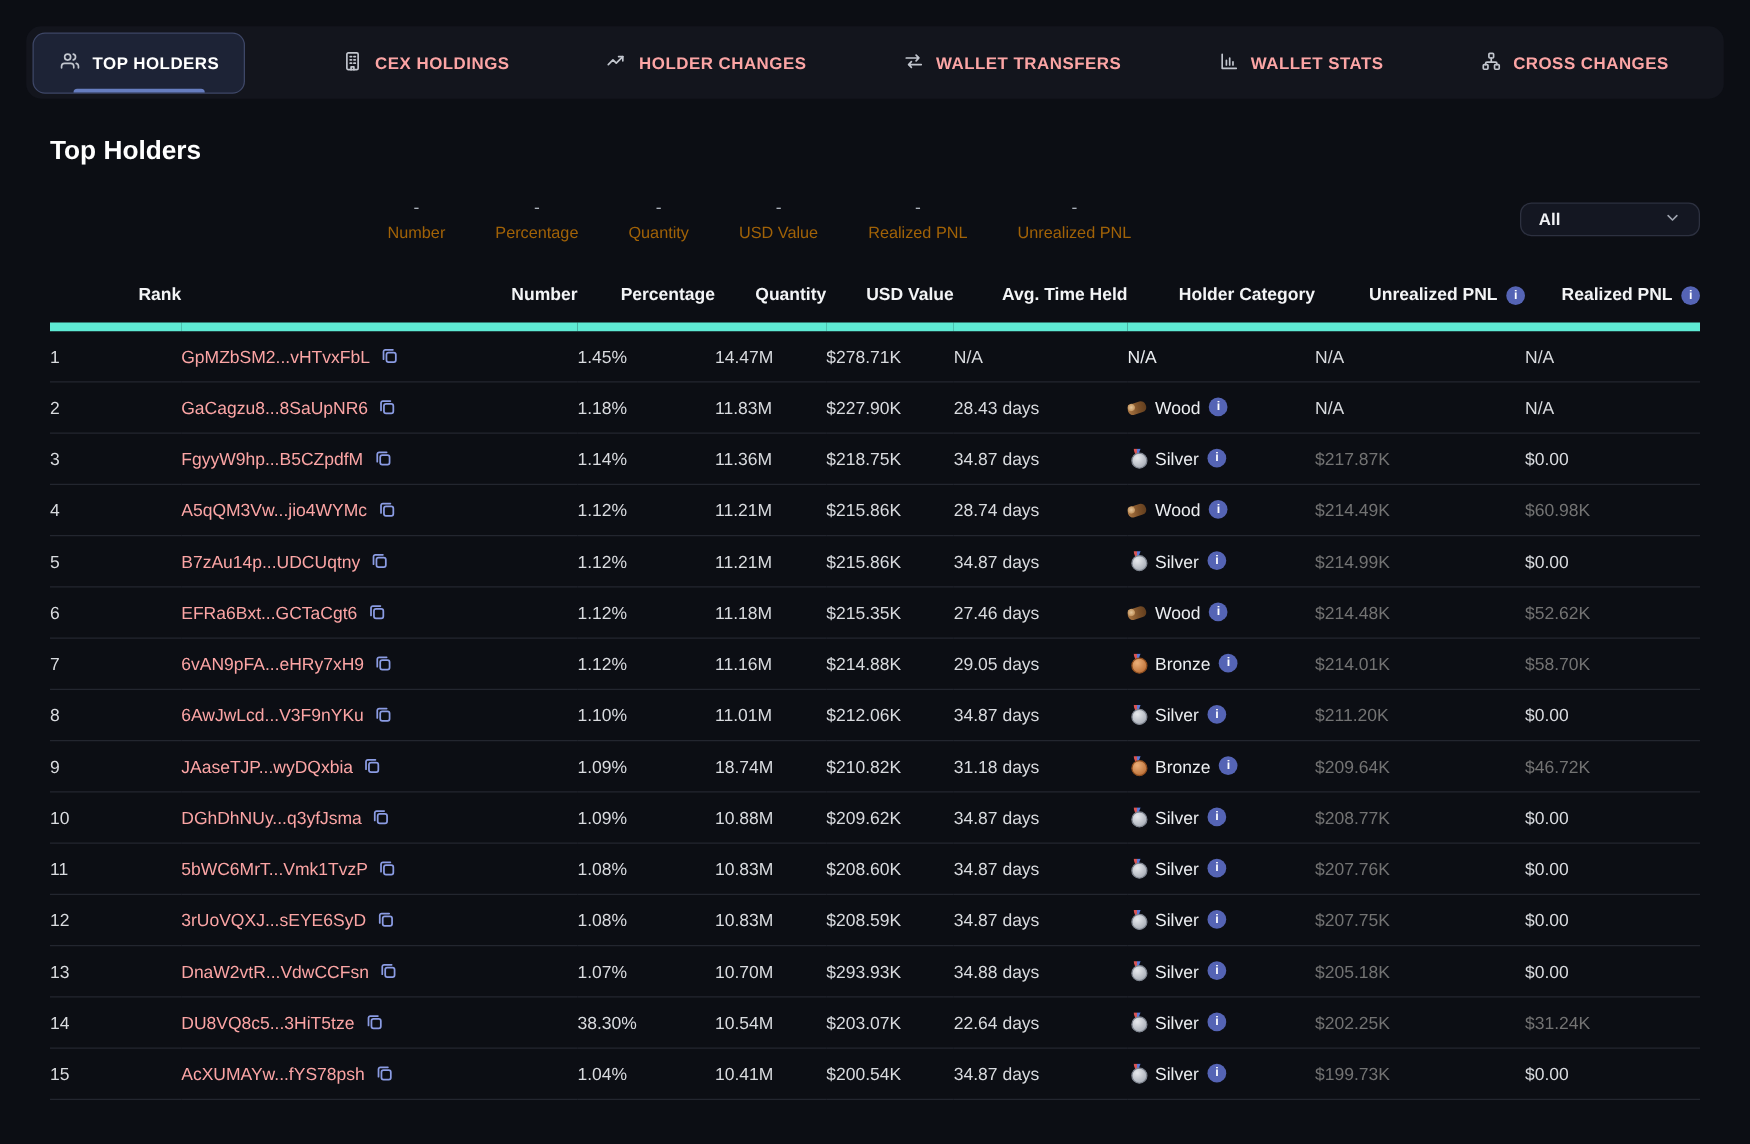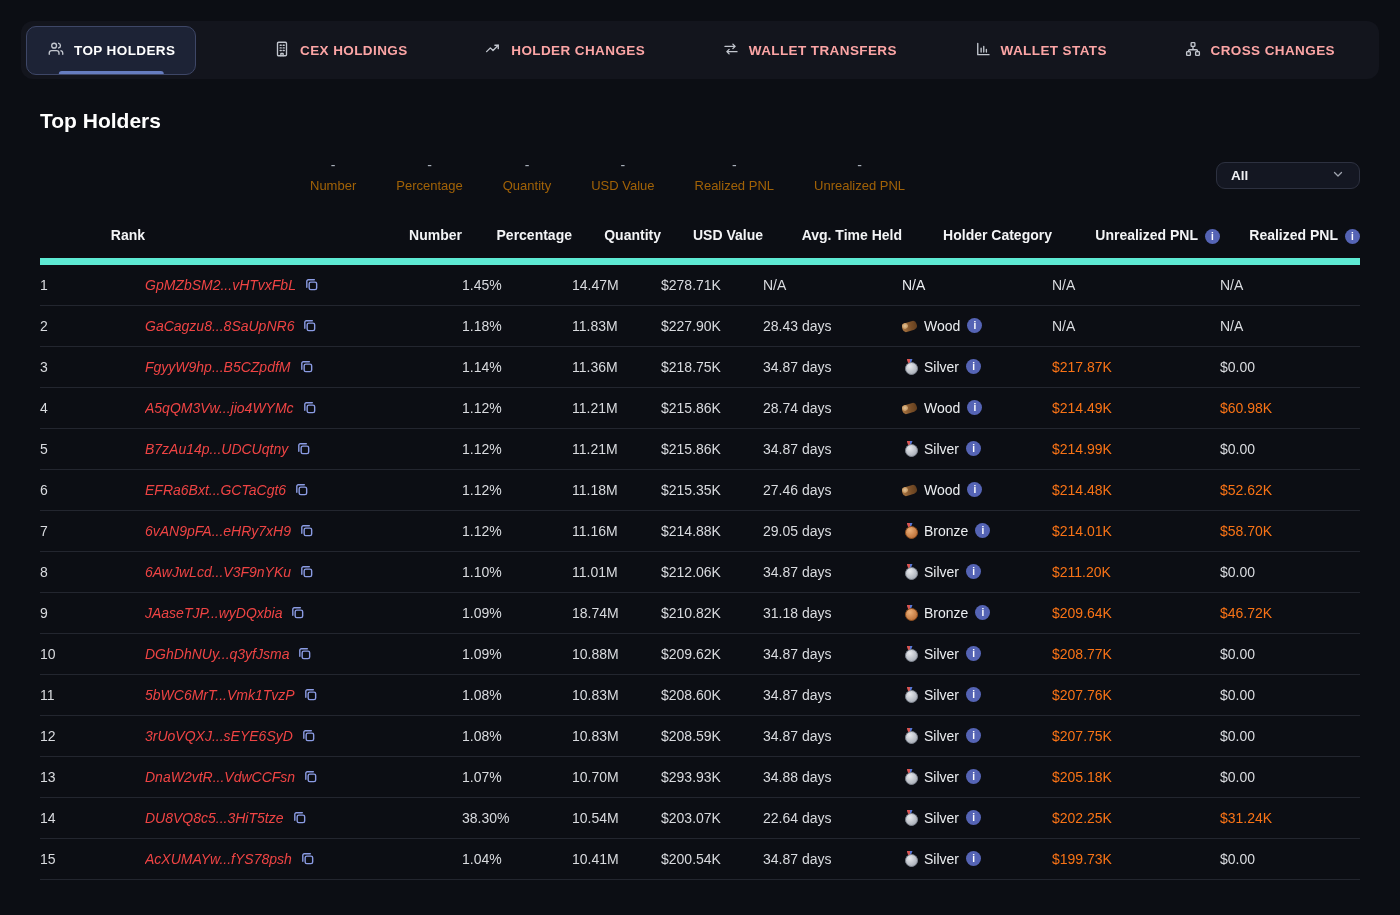--- a/index.html
+++ b/index.html
@@ -85,24 +85,24 @@
   }
   tbody td {
     padding:12px 0;
     font-size:14px;
     color:#d9dbdf;
     border-bottom:1px solid #23262f;
     white-space:nowrap;
     overflow:hidden;
   }
   .owner-wrap { display:flex; align-items:center; gap:8px; }
-  .owner-link { color:#ef4444; text-decoration:none; cursor:pointer;font-style:italic; }
+  .owner-link { color:#fca5a5; text-decoration:none; cursor:pointer; }
   .copy-btn { display:inline-flex; color:#8b9ce4; cursor:pointer; }
   .cat-wrap { display:flex; align-items:center; gap:7px; color:#eceef1; }
-  .pnl.positive { color:#f97316; }
+  .pnl.positive { color:#737373; }
 
   
   .info-badge {
     display:inline-flex; align-items:center; justify-content:center;
     width:15px; height:15px; border-radius:50%;
     background:#5564b5; color:#fff;
     font-size:10px; font-weight:bold; font-style:normal;
     cursor:pointer; flex:0 0 15px;
     vertical-align:middle;
   }

